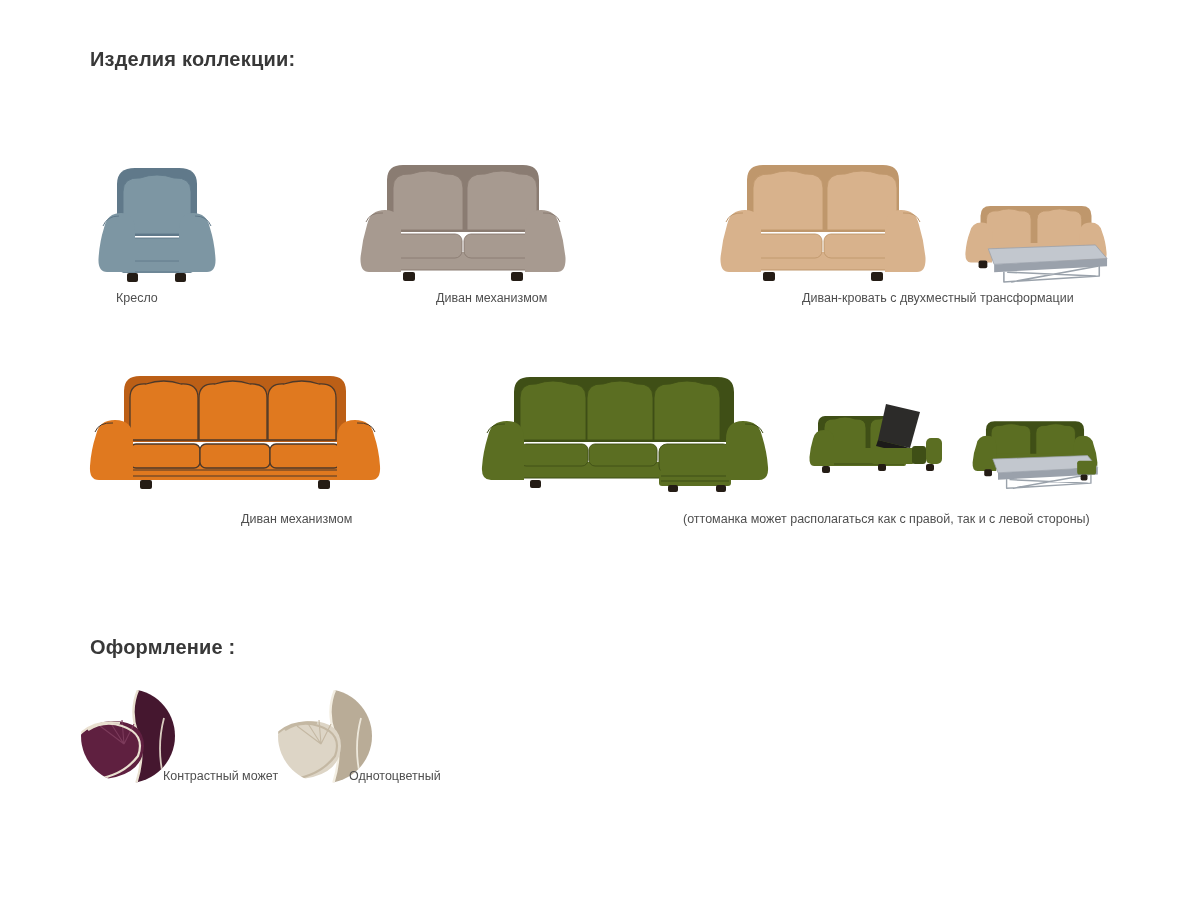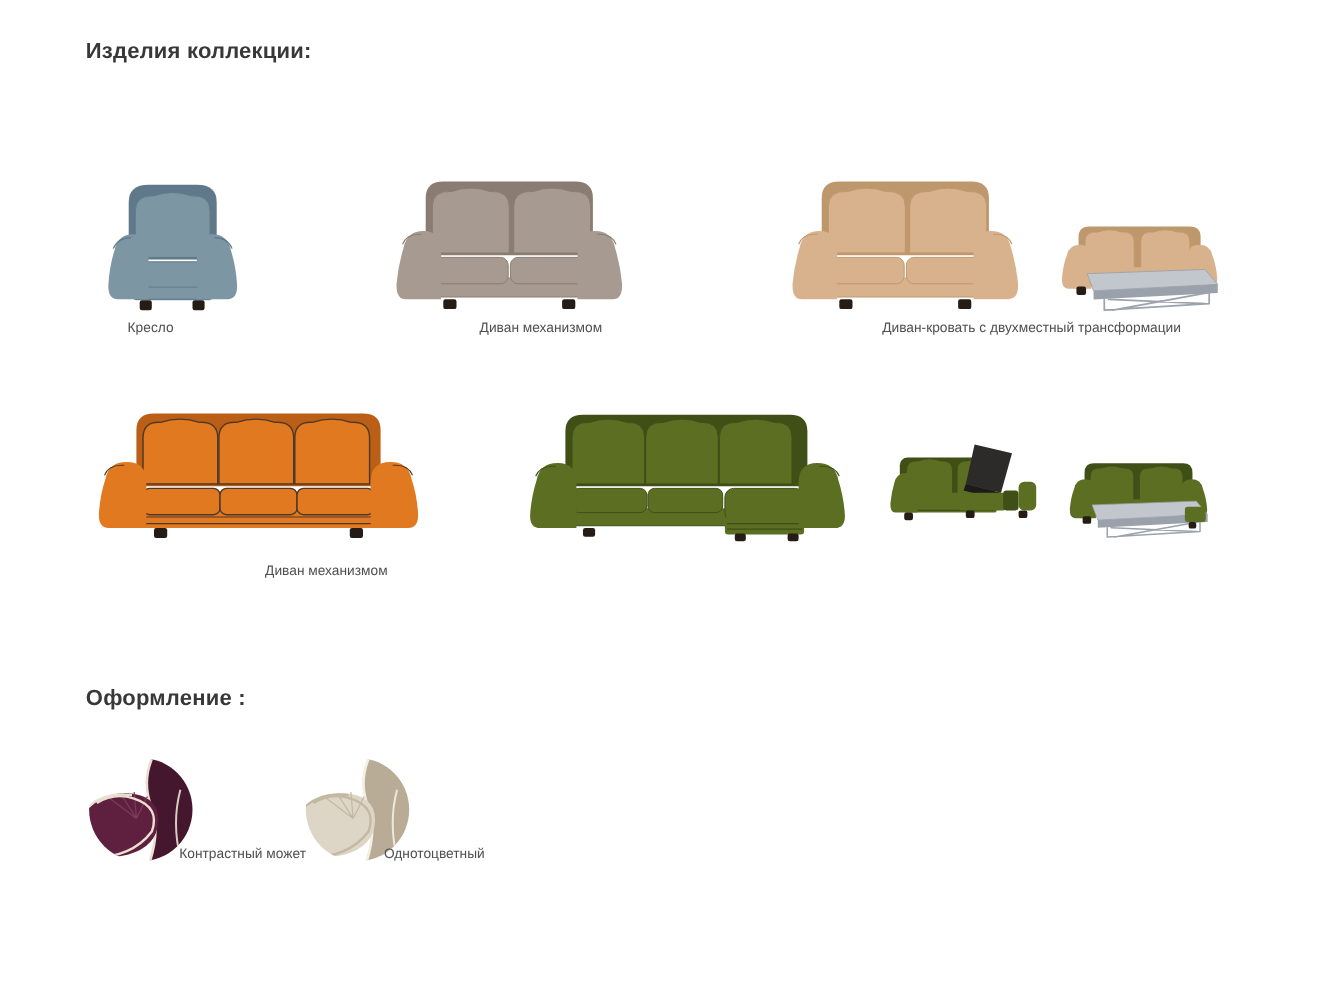--- a/index.html
+++ b/index.html
@@ -4,21 +4,21 @@
 <style>
   html,body{margin:0;padding:0;}
   body{
     width:1200px;height:900px;background:#ffffff;
     font-family:"Liberation Sans",sans-serif;
     position:relative;overflow:hidden;
   }
   .abs{position:absolute;}
   .heading{
     font-size:20px;font-weight:bold;color:var(--text-heading,#383838);
-    letter-spacing:.2px;margin:0;
+    letter-spacing:.2px;margin:12px;
   }
   .caption{
     font-size:12.5px;color:var(--text-label,#4f4f4f);
     text-align:left;line-height:16px;
   }
   svg{display:block;width:100%;height:100%;overflow:visible;}
   
   .c-blue  {--main:var(--armchair-blue); --dark:var(--armchair-blue-dark); --pipe:var(--armchair-blue-dark);}
   .c-taupe {--main:var(--sofa-taupe);    --dark:var(--sofa-taupe-dark);    --pipe:var(--sofa-taupe-dark);}
   .c-beige {--main:var(--sofa-beige);    --dark:var(--sofa-beige-dark);    --pipe:var(--sofa-beige-dark);}
@@ -200,20 +200,21 @@
     <polygon class="f-mat" points="26,50 136,46 148,60 32,66" stroke="var(--mattress-gray-dark)" stroke-width="0.8"></polygon>
     <polygon class="f-mat-d" points="32,66 148,60 148,68 32,74"></polygon>
     <path class="s-metal" d="M42,74 V84 M140,68 V78 M42,84 L140,78 M46,74 L136,78 M138,68 L50,84"></path>
     <rect class="f-main" x="124" y="52" width="22" height="16" rx="3"></rect>
     <rect class="f-feet" x="128" y="68" width="8" height="7" rx="2"></rect>
   </svg>
 </div>
 
 <div class="abs caption" style="left:241px;top:511px;width:200px;">Диван механизмом</div>
 <div class="abs caption" style="left:683px;top:511px;width:500px;">
+  <div>(оттоманка может располагаться как с правой, так и с левой стороны)</div>
 </div>
 
 <h1 class="abs heading" style="left:78px;top:624px;">Оформление :</h1>
 
 <div class="abs" style="left:80px;top:688px;width:96px;height:96px;">
   <svg viewBox="0 0 96 96" aria-hidden="true">
     <defs>
         <clipPath id="cc1">
           <circle cx="48" cy="48" r="47"></circle>
         </clipPath>

